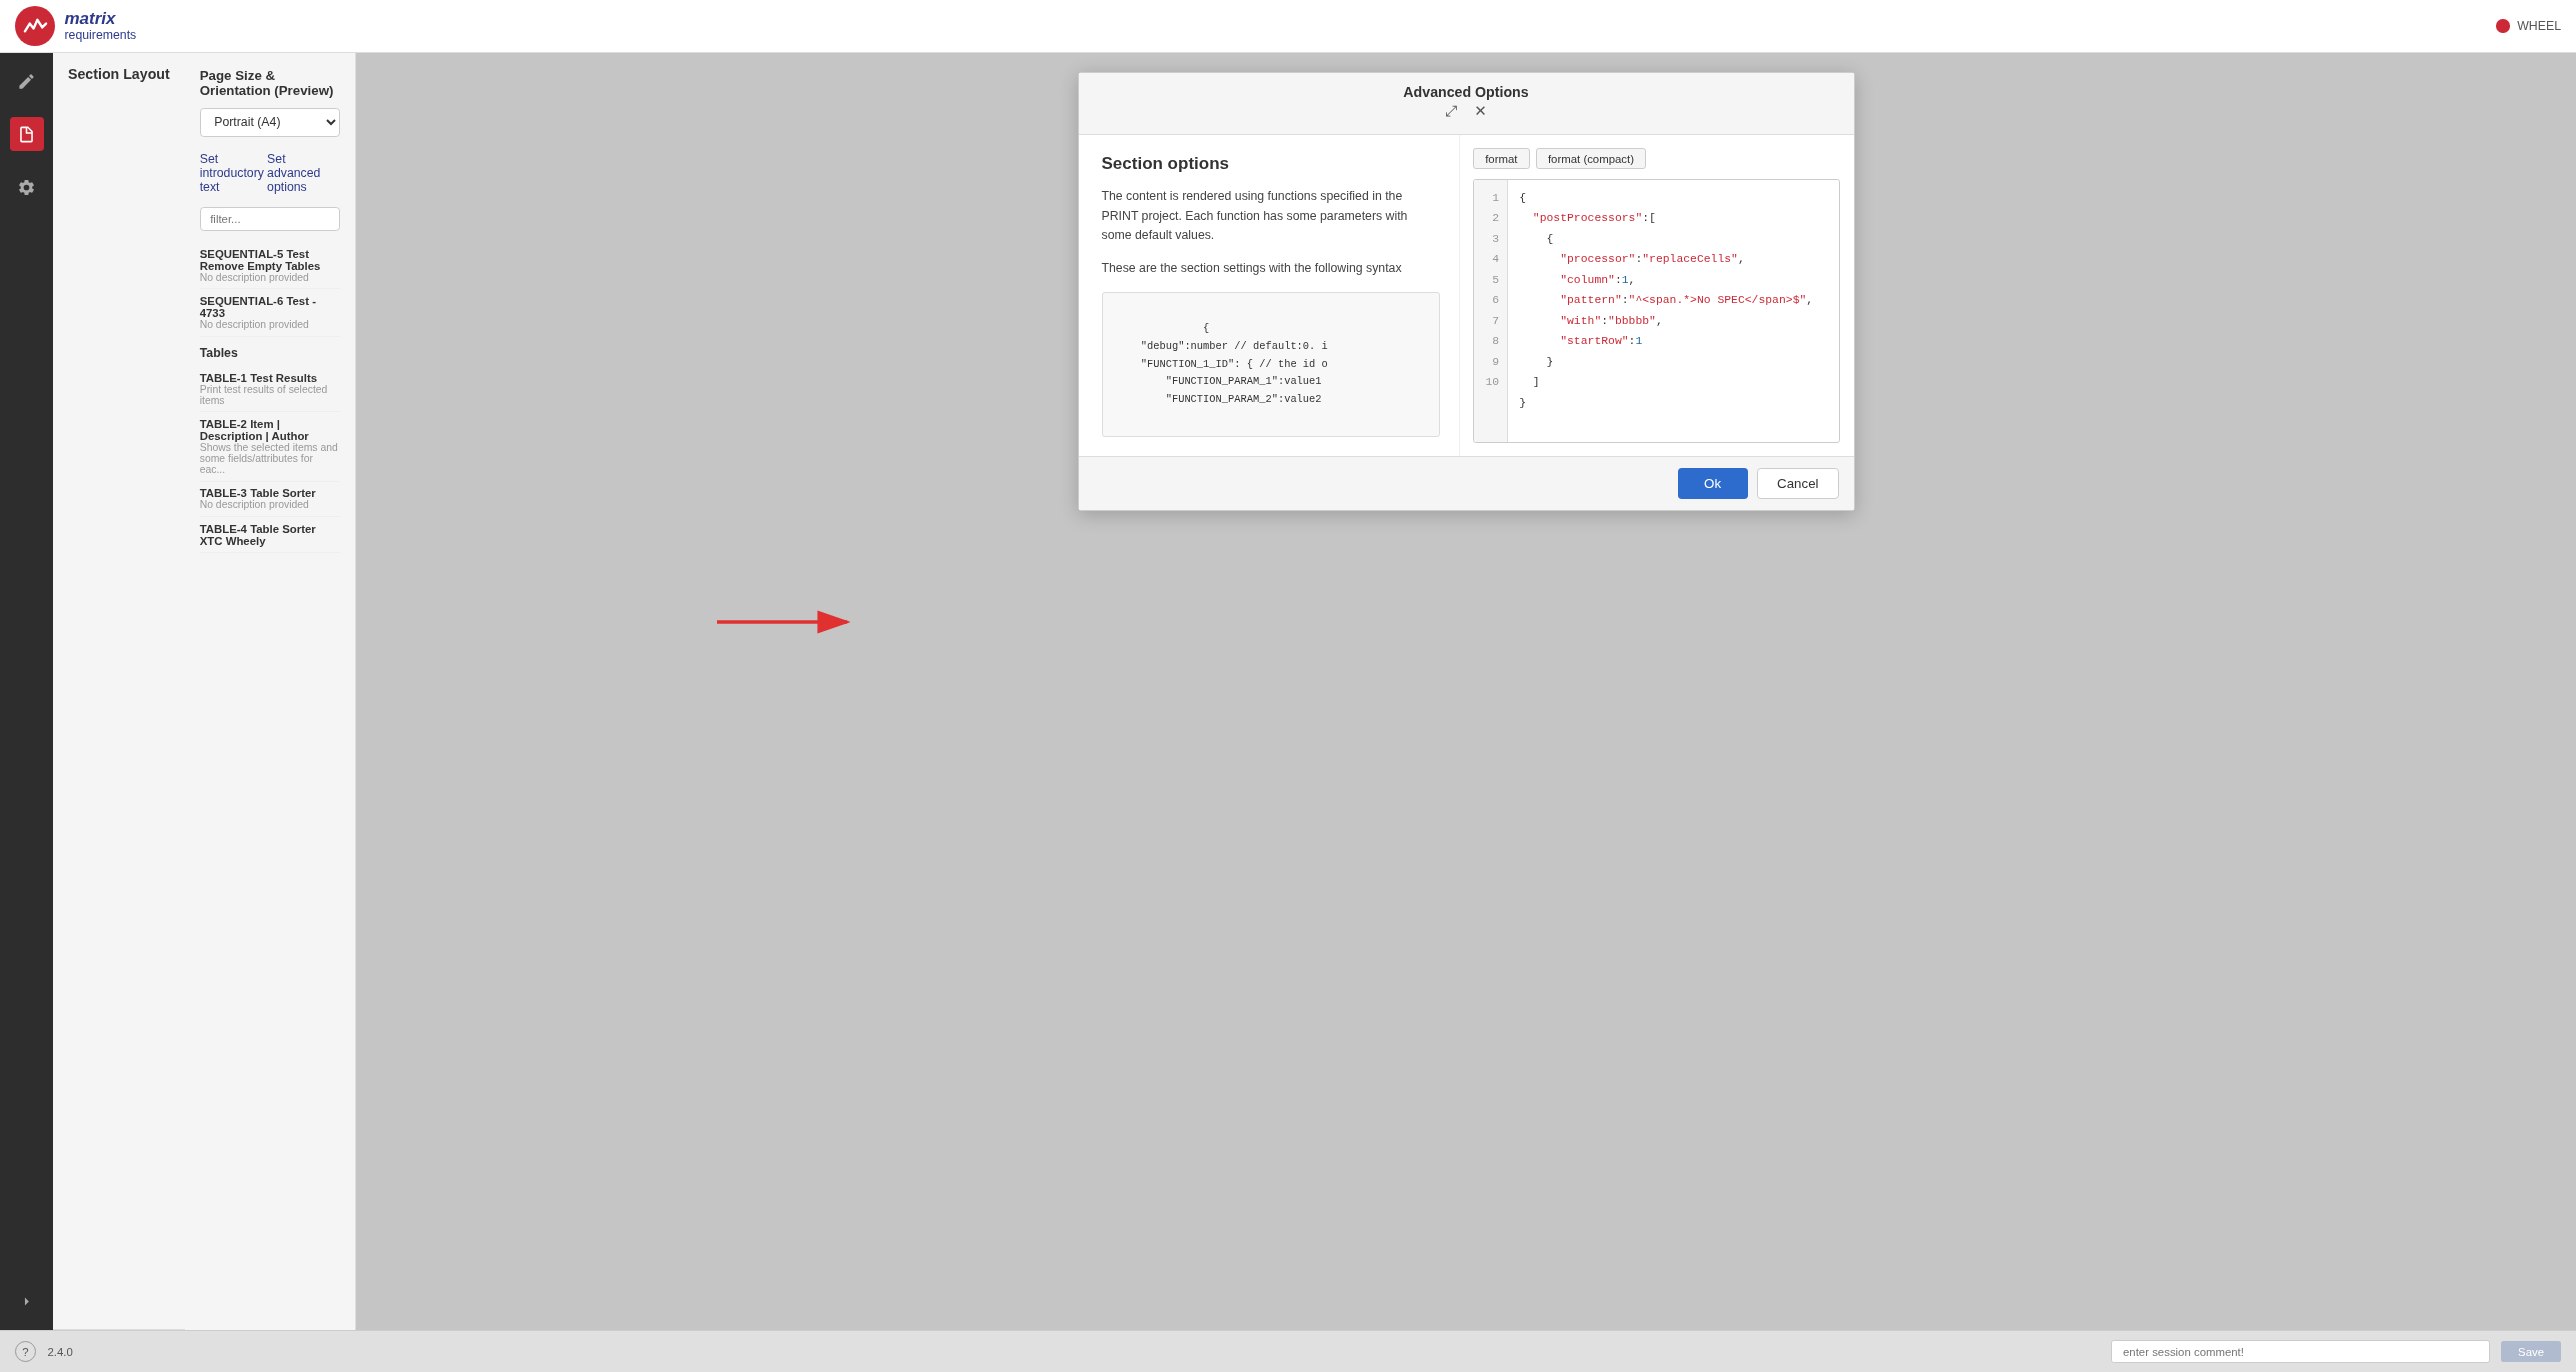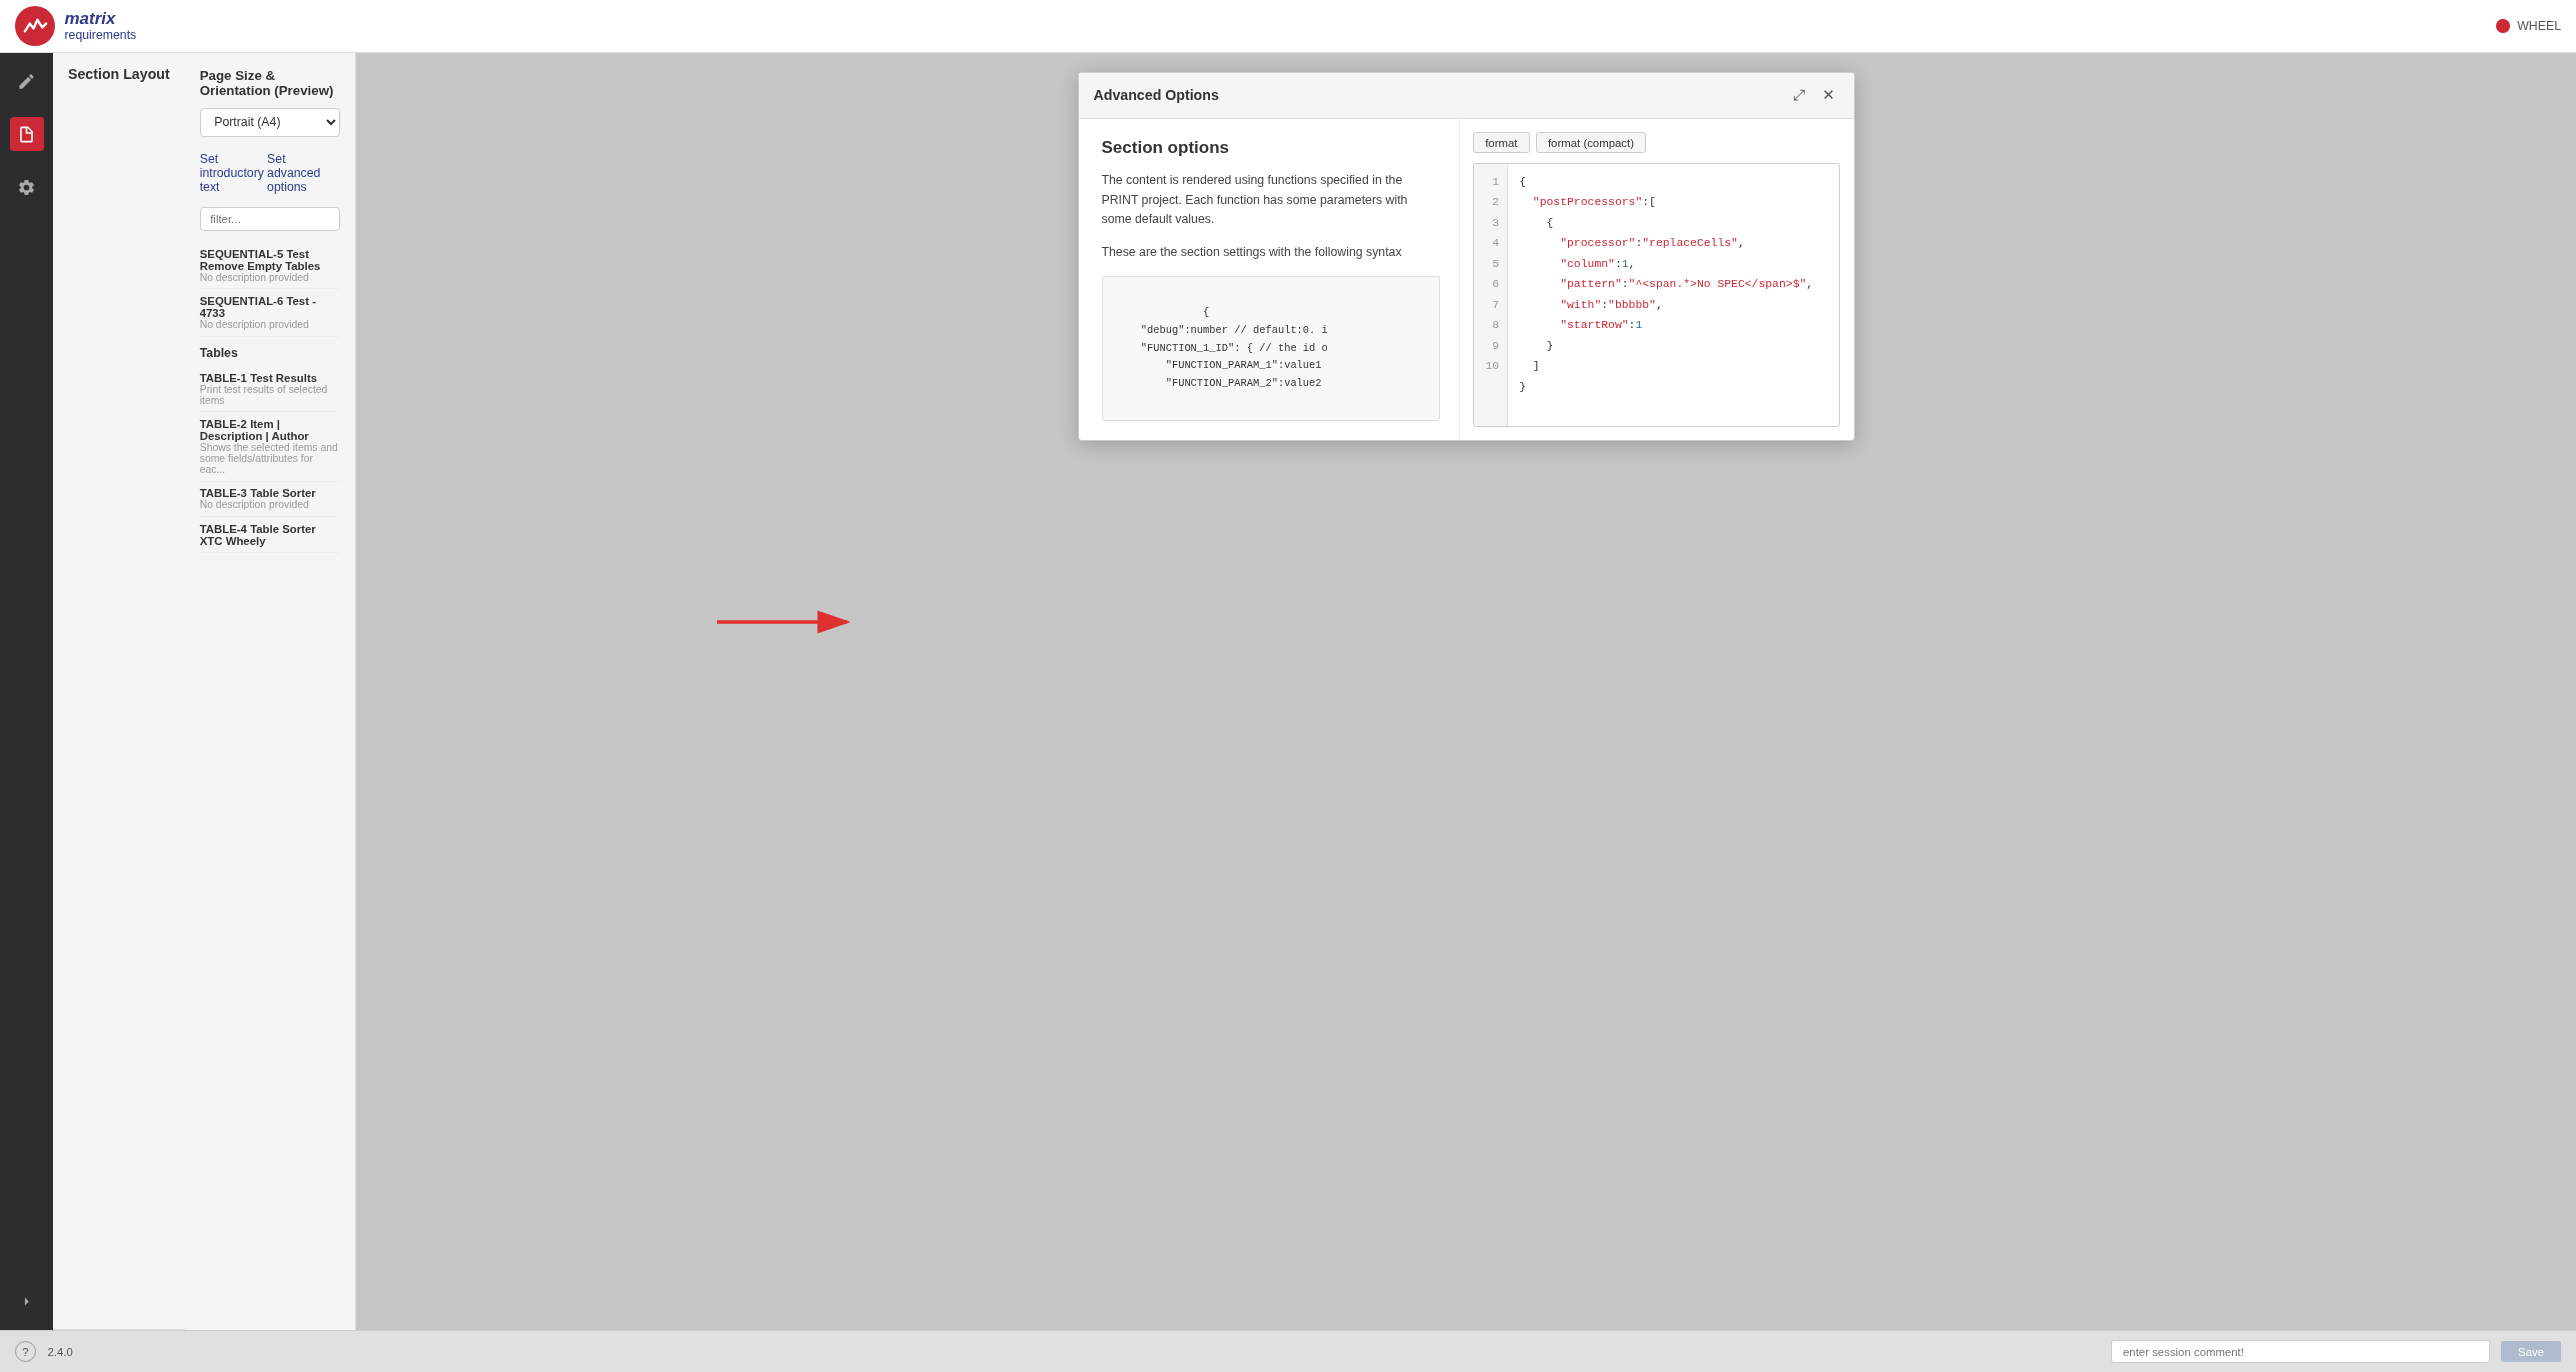--- a/index.html
+++ b/index.html
@@ -188,20 +188,21 @@
       flex-direction: column;
       box-shadow: 0 3.8px 19px rgba(0,0,0,0.2);
     }
     .adv-dialog-header {
       display: flex;
       align-items: center;
       justify-content: space-between;
       padding: 11.4px 15px;
       border-bottom: 0.9px solid #ddd;
       background: #f5f5f5;
+      flex-direction: column;
     }
     .adv-dialog-title {
       font-size: 14.2px;
       font-weight: 600;
       color: #333;
     }
     .adv-dialog-icons {
       display: flex;
       gap: 9.5px;
     }
@@ -536,20 +537,24 @@
       <span class="code-key">"pattern"</span><span class="code-val">:</span><span class="code-key">"^&lt;span.*&gt;No SPEC&lt;/span&gt;$"</span><span class="code-val">,</span>
       <span class="code-key">"with"</span><span class="code-val">:</span><span class="code-key">"bbbbb"</span><span class="code-val">,</span>
       <span class="code-key">"startRow"</span><span class="code-val">:</span><span class="code-num">1</span>
     <span class="code-val">}</span>
   <span class="code-val">]</span>
 <span class="code-brace">}</span></div>
             </div>
           </div>
         </div>
 
+        <div class="adv-dialog-footer">
+          <button class="btn-ok">Ok</button>
+          <button class="btn-cancel">Cancel</button>
+        </div>
       </div>
     </div>
 
     <div style="position:absolute; top:42%; left:351px; width:152px; height:66px; pointer-events:none; z-index:400;">
       <svg viewBox="0 0 160 70" width="152" height="66">
         <defs>
           <marker id="arrowhead" markerWidth="10" markerHeight="7" refX="9" refY="3.5" orient="auto">
             <polygon points="0 0, 10 3.5, 0 7" fill="#e03030"></polygon>
           </marker>
         </defs>

